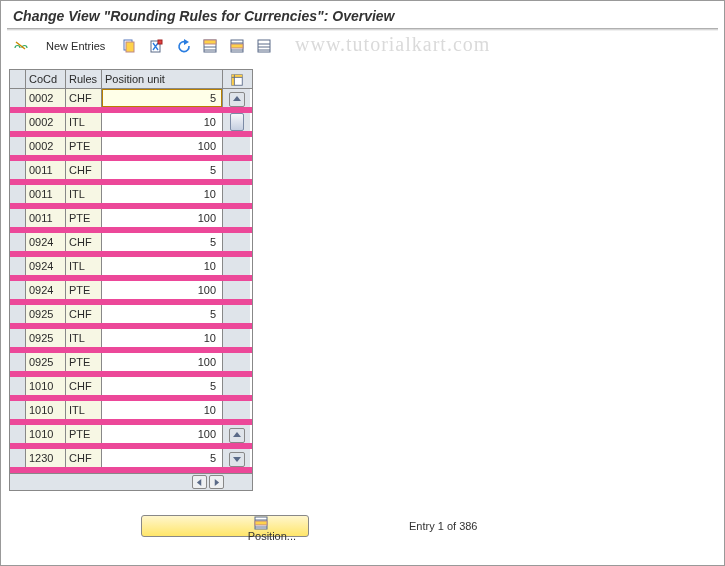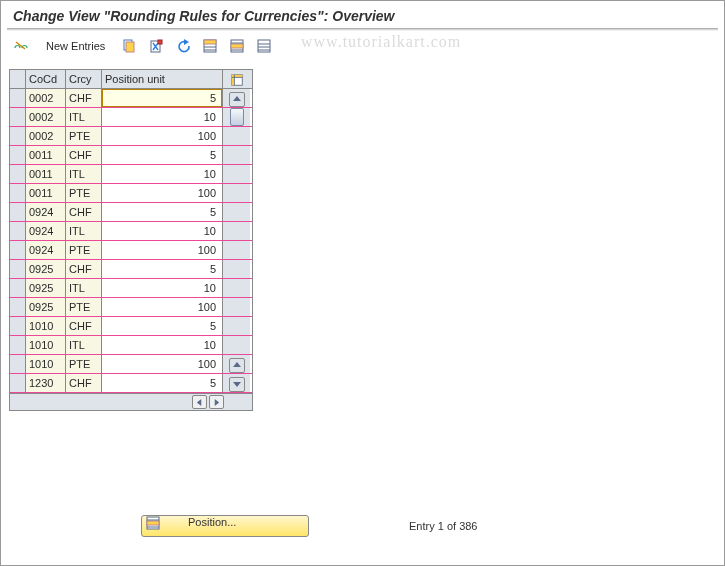--- a/index.html
+++ b/index.html
@@ -42,23 +42,23 @@
     border-radius:3px;
     padding:0 3px;
     cursor:pointer;
   }
   .tbtn.text{padding:0 8px 0 6px;font-size:11px;color:#2a2a2a}
   .tbtn svg{width:16px;height:16px}
   .sep{height:20px}
   
   .wm{
     position:absolute;
-    top:32px;left:300px;
+    top:32px;left:294px;
     font-family:Georgia,serif;
-    font-size:16px;
+    font-size:20px;
     letter-spacing:1px;
     color:rgba(150,150,150,0.35);
     pointer-events:none;
   }
   
   .table-wrap{
     margin:8px 0 0 8px;
     width:242px;
     border:1px solid #888;
     background:#1d4ed8;
@@ -81,21 +81,21 @@
     overflow:hidden;
   }
   .th{background:#dfe4ea;font-weight:normal}
   .col-sel{width:16px;border-right:1px solid #888}
   .col-cocd{width:40px}
   .col-crcy{width:36px}
   .col-unit{width:120px;text-align:right;border-right:none}
   .thead .col-unit{text-align:left}
   .col-vsb{width:28px;display:flex;align-items:center;justify-content:center;border-right:none;border-left:1px solid #888;background:#dfe4ea}
   .tbody{}
-  .tr{display:flex;background:#fff;border-bottom:1px solid #ec4899;height:18px}
+  .tr{display:flex;background:#fff;border-bottom:6px solid #ec4899;height:18px}
   .tr .col-sel{background:#dfe4ea;border-right:1px solid #888}
   .tr .col-cocd, .tr .col-crcy{background:#f7f7e4}
   .tr .col-unit{background:#fff;padding-right:6px}
   .tr .col-vsb{background:#dfe4ea}
   .tr:first-child .col-unit{outline:1px solid #b87f00;outline-offset:-1px;background:#ffffe8}
   .vbtn{width:14px;height:13px;background:#dfe4ea;border:1px solid #888;border-radius:2px;display:flex;align-items:center;justify-content:center;cursor:pointer}
   .vbtn svg{width:8px;height:8px;fill:#5a6a88}
   
   .hstrip{
     height:16px;
@@ -112,27 +112,27 @@
   .footer{
     position:absolute;
     left:0;right:0;bottom:28px;
     display:flex;
     align-items:center;
   }
   .pos-btn{
     margin-left:140px;
     height:20px;
     min-width:150px;
-    display:flex;align-items:flex-start;
+    display:flex;align-items:flex-end;
     background:linear-gradient(#fff6cc,#ffe66a);
     border:1px solid #888;
     border-radius:3px;
     padding:0 12px 0 4px;
     cursor:pointer;
-    font-size:11px;color:#333;
+    font-size:11px;color:#333;flex-direction:column;
   }
   .pos-btn .ico{width:14px;height:14px;margin-right:28px}
   .entry{
     margin-left:100px;
     font-size:11px;color:#333;
   }
   
   .settings-cell svg{width:14px;height:14px}
 </style>
 </head>
@@ -195,21 +195,21 @@
       </svg>
   </div>
 </div>
 
 <div class="wm">www.tutorialkart.com</div>
 
 <div class="table-wrap">
   <div class="thead">
     <div class="th col-sel"></div>
     <div class="th col-cocd">CoCd</div>
-    <div class="th col-crcy">Crcy</div>
+    <div class="th col-crcy">Rules</div>
     <div class="th col-unit">Position unit</div>
     <div class="th col-vsb settings-cell">
       <svg viewBox="0 0 16 16">
           <rect x="2" y="2" width="12" height="12" fill="#fff" stroke="#5a6a88"></rect>
           <rect x="2" y="2" width="12" height="3" fill="#ffcf4a"></rect>
           <rect x="2" y="2" width="3" height="12" fill="#ffcf4a"></rect>
           <line x1="5" y1="2" x2="5" y2="14" stroke="#5a6a88"></line>
           <line x1="2" y1="5" x2="14" y2="5" stroke="#5a6a88"></line>
         </svg>
     </div>

